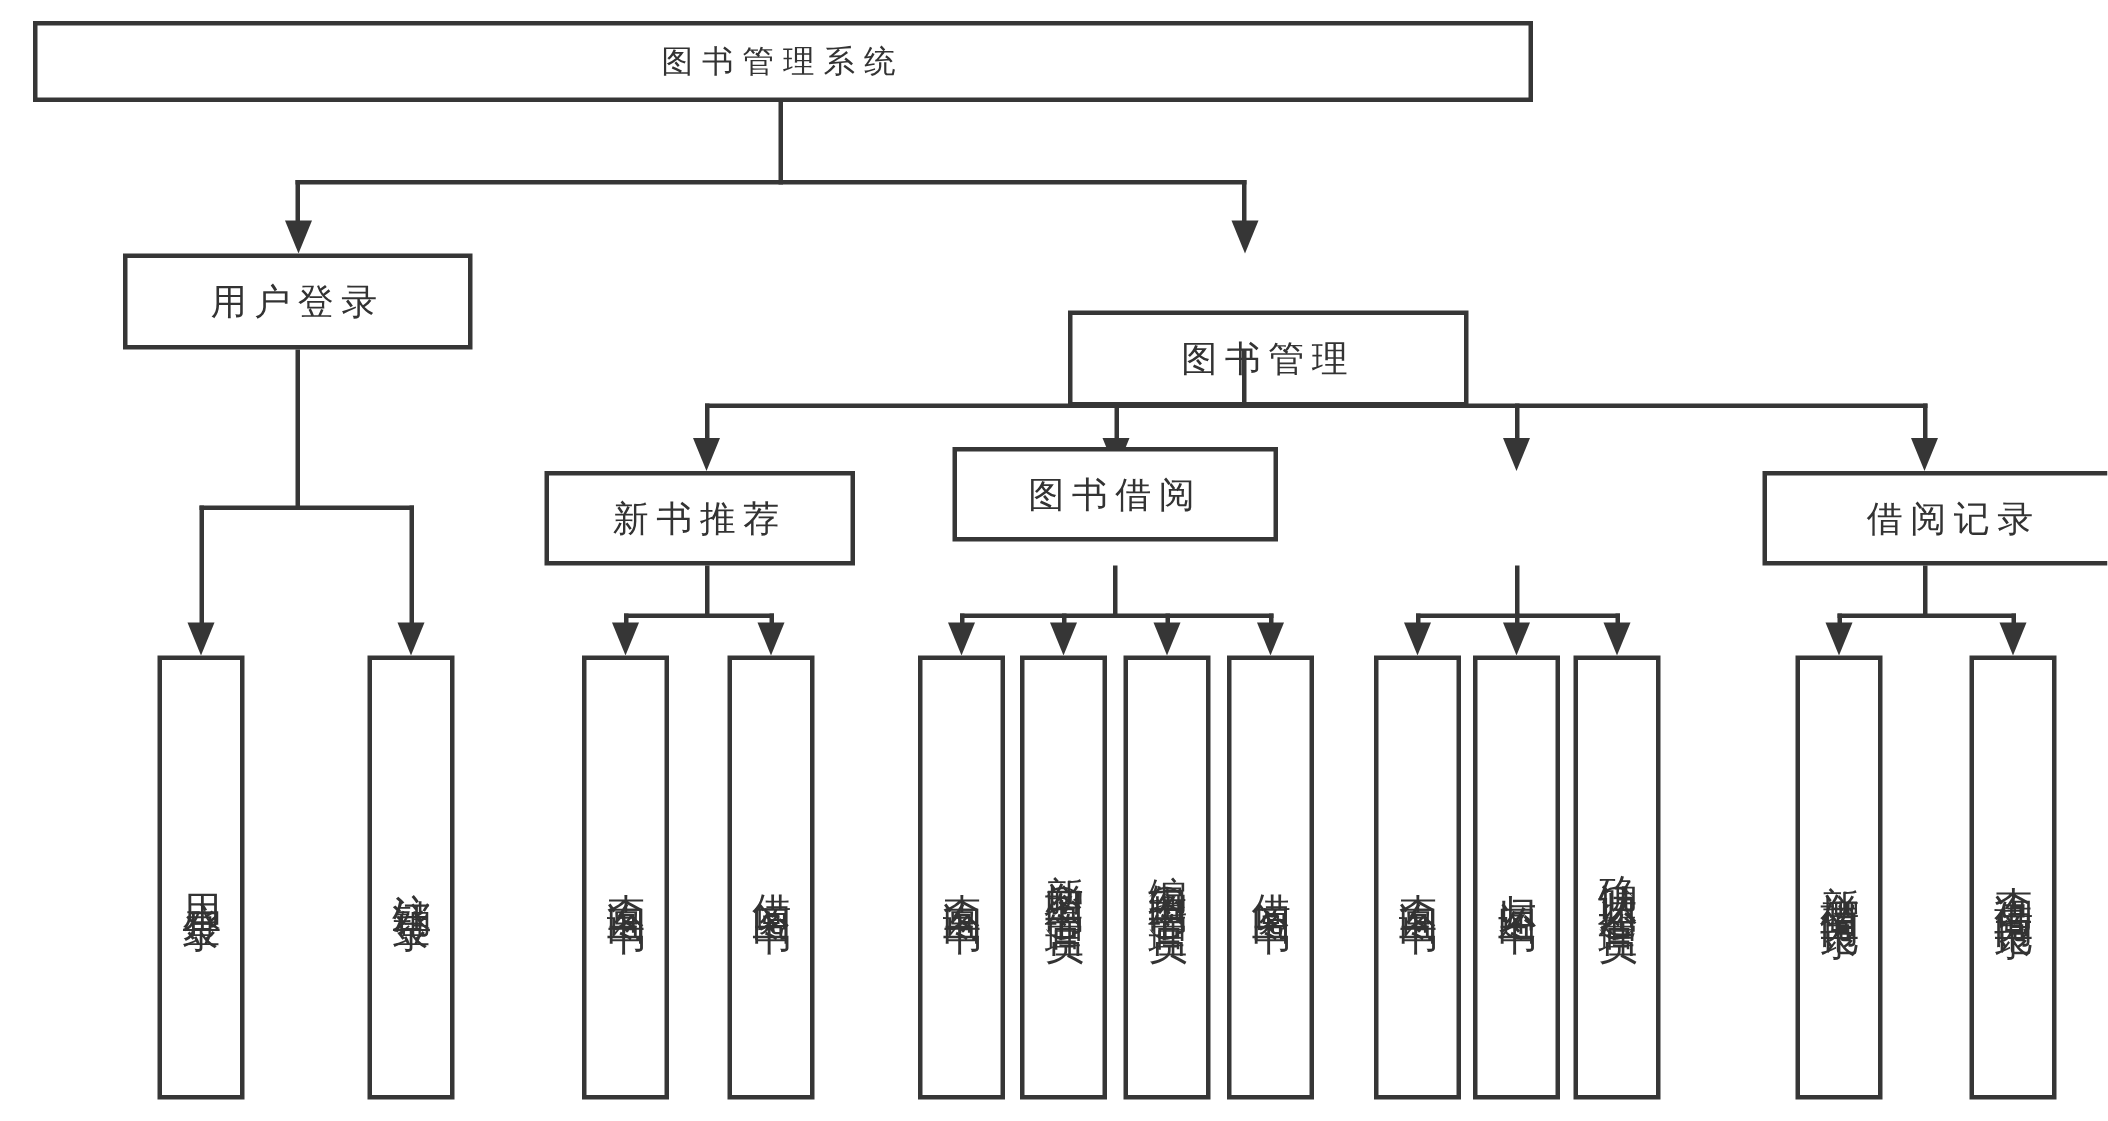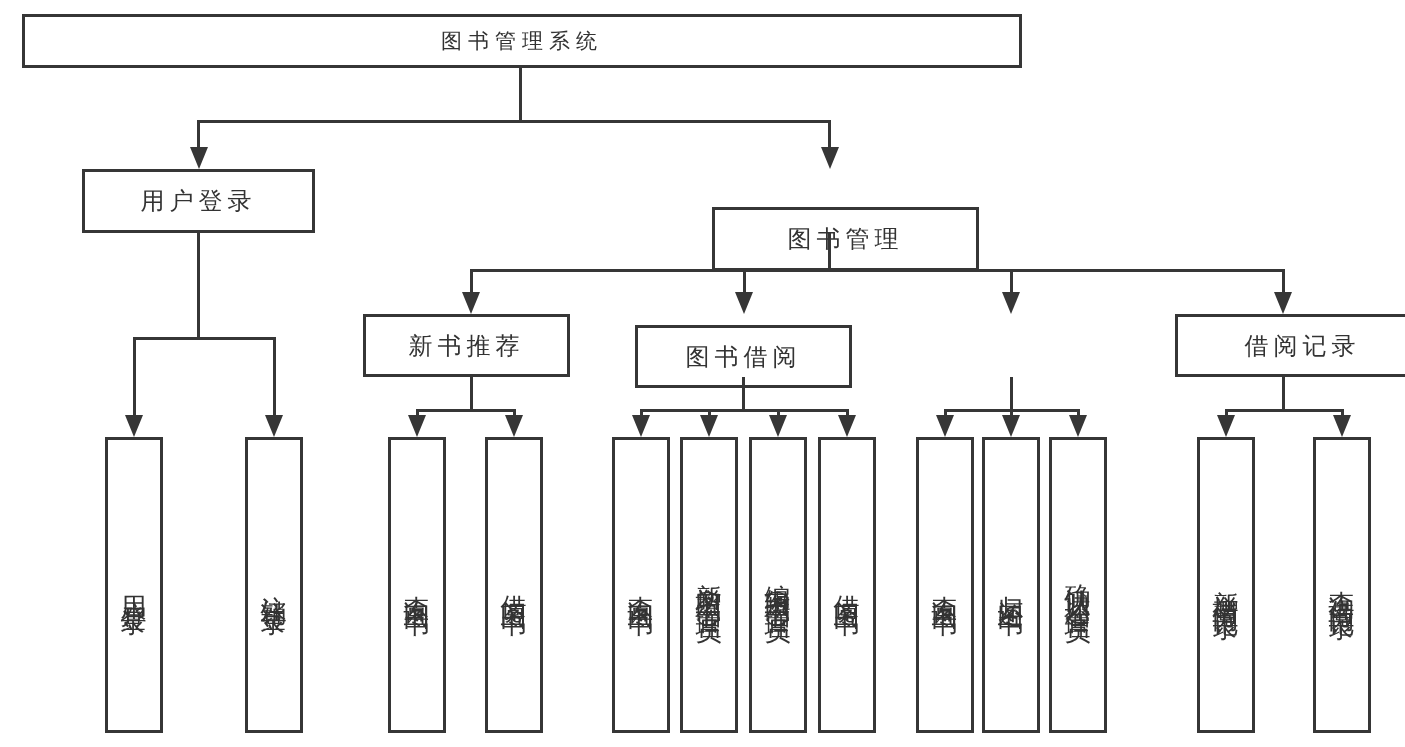--- a/index.html
+++ b/index.html
@@ -78,21 +78,21 @@
   <div class="vl" style="left:469.5px;top:269px;height:25px;"></div>
   <div class="vl" style="left:742.5px;top:269px;height:25px;"></div>
   <div class="vl" style="left:1009.5px;top:269px;height:25px;"></div>
   <div class="vl" style="left:1281.5px;top:269px;height:25px;"></div>
   <div class="ar" style="left:462px;top:292px;"></div>
   <div class="ar" style="left:735px;top:292px;"></div>
   <div class="ar" style="left:1002px;top:292px;"></div>
   <div class="ar" style="left:1274px;top:292px;"></div>
 
   <div class="node lvl3" style="left:363px;top:314px;width:207px;height:63px;">新书推荐</div>
-  <div class="node lvl3" style="left:635px;top:325px;width:217px;height:63px;">图书借阅</div>
+  <div class="node lvl3" style="left:635px;top:298px;width:217px;height:63px;">图书借阅</div>
   <div class="node lvl3" style="left:1175px;top:314px;width:255px;height:63px;">借阅记录</div>
 
   <div class="vl" style="left:470px;top:377px;height:35px;"></div>
   <div class="vl" style="left:742px;top:377px;height:35px;"></div>
   <div class="vl" style="left:1010px;top:377px;height:35px;"></div>
   <div class="vl" style="left:1282px;top:377px;height:35px;"></div>
 
   <div class="hl" style="left:415.5px;top:409px;width:100px;"></div>
   <div class="hl" style="left:639.5px;top:409px;width:209px;"></div>
   <div class="hl" style="left:943.5px;top:409px;width:136px;"></div>

